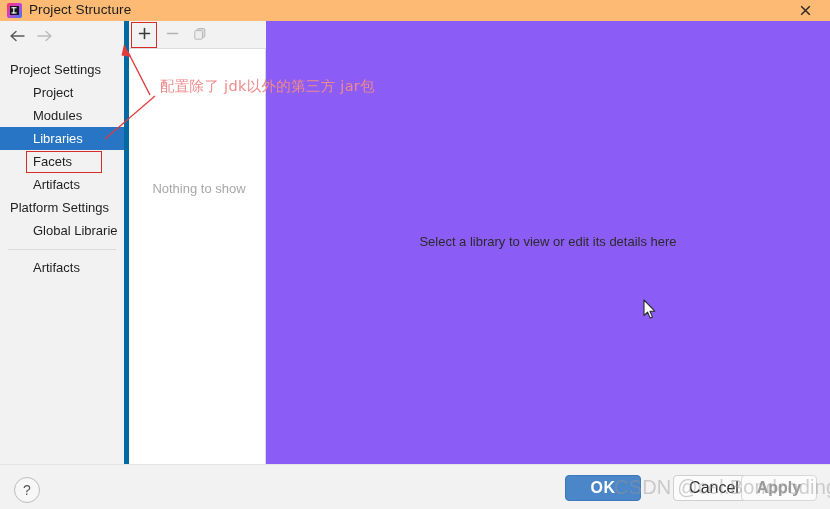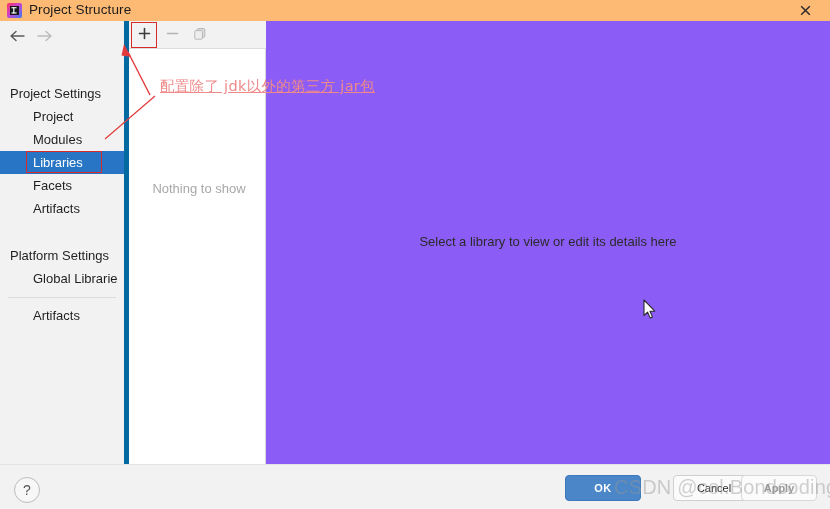--- a/index.html
+++ b/index.html
@@ -75,21 +75,20 @@
     left: 0; top: 37px;
     width: 124px;
   }
   .tree-group {
     height: 23px;
     line-height: 23px;
     padding-left: 10px;
     font-size: 13px;
     color: #1f1f1f;
     white-space: nowrap;
-    margin-top: 24px;
   }
   .tree-item {
     height: 23px;
     line-height: 23px;
     padding-left: 33px;
     font-size: 13px;
     color: #1f1f1f;
     white-space: nowrap;
     overflow: hidden;
   }
@@ -190,21 +189,20 @@
 
   
   .ann-text {
     position: absolute;
     left: 160px; top: 77px;
     font-family: "DejaVu Sans", "Liberation Sans", sans-serif;
     font-size: 14.5px;
     color: #f08a8a;
     white-space: nowrap;
     letter-spacing: .3px;
-    text-decoration: underline;
   }
   .ann-svg {
     position: absolute;
     left: 0; top: 0;
     width: 830px; height: 509px;
     pointer-events: none;
   }
 
   
   .cursor {
@@ -229,21 +227,21 @@
     background: #f7f7f7;
     color: #555555;
     font-size: 14px;
     display: flex; align-items: center; justify-content: center;
   }
   .btn {
     position: absolute;
     top: 10px;
     height: 26px;
     border-radius: 4px;
-    font-size: 11px;
+    font-size: 16px;
     display: flex; align-items: center; justify-content: center;
     box-sizing: border-box;
   }
   .btn-ok {
     left: 565px;
     width: 76px;
     background: #4a86c8;
     color: #ffffff;
     font-weight: bold;
     border: 1px solid #3d79ba;

